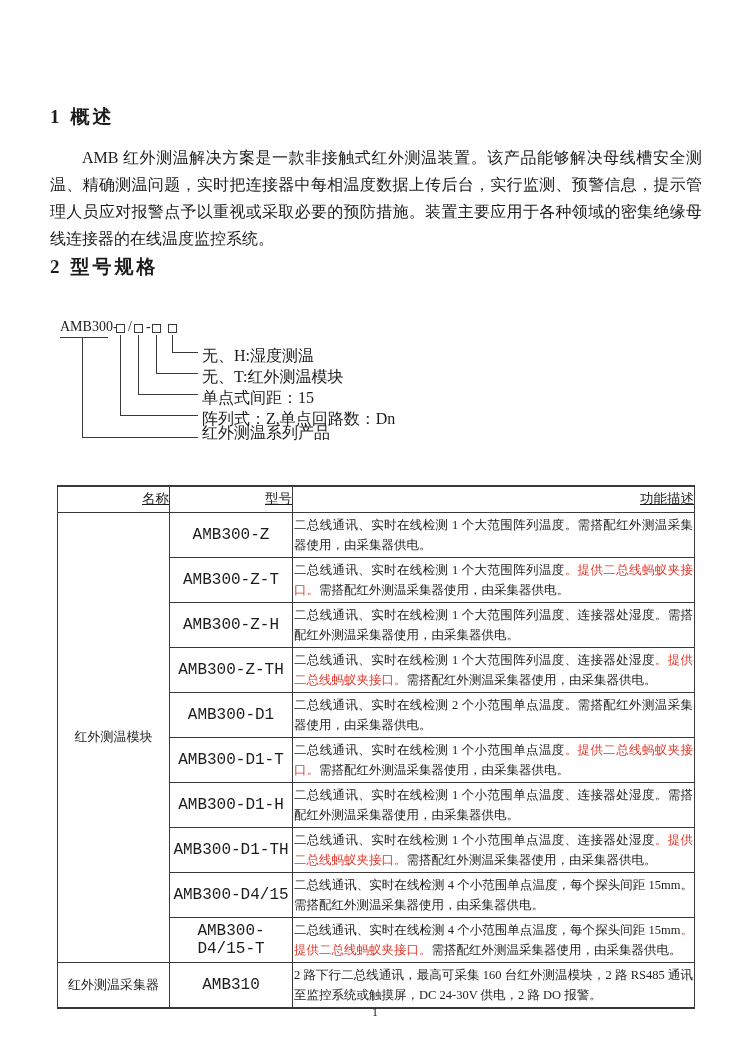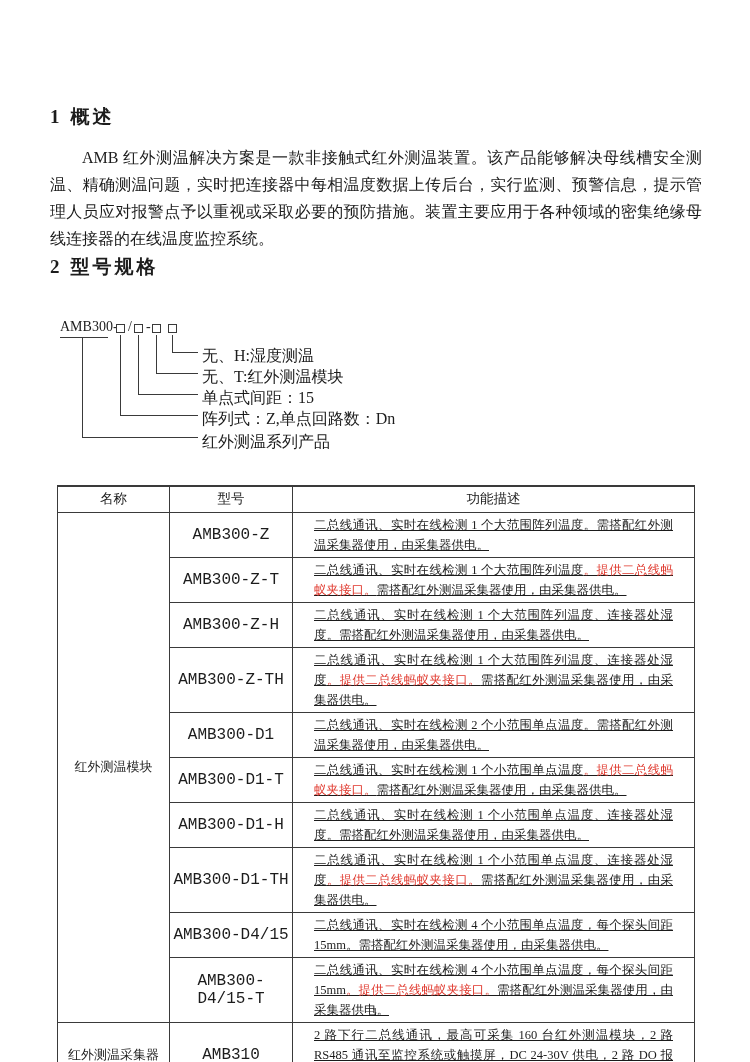--- a/index.html
+++ b/index.html
@@ -34,25 +34,25 @@
 
   
   #spec-table-wrap { left: 57px; top: 485px; width: 637px; }
   table { border-collapse: collapse; width: 637px; table-layout: fixed;
           border-top: 2px solid var(--line); border-bottom: 2px solid var(--line); }
   th, td { border: 1px solid var(--line); font-weight: normal; }
   col.c-name  { width: 112px; }
   col.c-model { width: 123px; }
   col.c-desc  { width: 402px; }
   tr.hdr { height: 26px; }
-  tr.hdr th { font-size: 13.5px; text-align: center; vertical-align: middle; }
+  tr.hdr th { font-size: 13.5px; text-align: right; vertical-align: middle; text-decoration: underline; }
   tr.data-row { height: 44px; }
   td.name-cell, td.model-cell { text-align: center; vertical-align: middle; font-size: 13px; }
   td.model-cell { font-family: "Liberation Mono", "DejaVu Sans Mono", monospace; font-size: 16px; }
-  td.desc-cell { font-size: 12.5px; line-height: 20px; padding: 2px 21px; text-align: justify; vertical-align: middle; text-decoration: underline; }
+  td.desc-cell { font-size: 12.5px; line-height: 20px; padding: 2px 1px; text-align: justify; vertical-align: middle; }
   td.desc-cell .red { color: var(--red); }
 
   
   #page-number { left: 0; top: 1005px; width: 750px; text-align: center; font-size: 12px; }
 </style>
 </head>
 <body>
 
 <div class="abs sec-heading" style="left:50px; top:104px;">
   <span class="sec-num">1</span><span class="sec-title">概述</span>
@@ -78,21 +78,21 @@
   <span class="dg-conn" style="left:172px; top:335px; width:26px; height:18px;"></span>
   <span class="dg-conn" style="left:156px; top:335px; width:42px; height:39px;"></span>
   <span class="dg-conn" style="left:138px; top:335px; width:60px; height:60px;"></span>
   <span class="dg-conn" style="left:120px; top:335px; width:78px; height:81px;"></span>
   <span class="dg-conn" style="left:82px;  top:338px; width:116px; height:100px;"></span>
 
   <span class="dg-label" style="top:346px;">无、H:湿度测温</span>
   <span class="dg-label" style="top:367px;">无、T:红外测温模块</span>
   <span class="dg-label" style="top:388px;">单点式间距：15</span>
   <span class="dg-label" style="top:409px;">阵列式：Z,单点回路数：Dn</span>
-  <span class="dg-label" style="top:432px;text-align:center;">红外测温系列产品</span>
+  <span class="dg-label" style="top:423px;text-align:center;">红外测温系列产品</span>
 </div>
 
 <div class="abs" id="spec-table-wrap">
   <table>
     <colgroup>
         <col class="c-name">
         <col class="c-model">
         <col class="c-desc">
       </colgroup>
     <thead>

